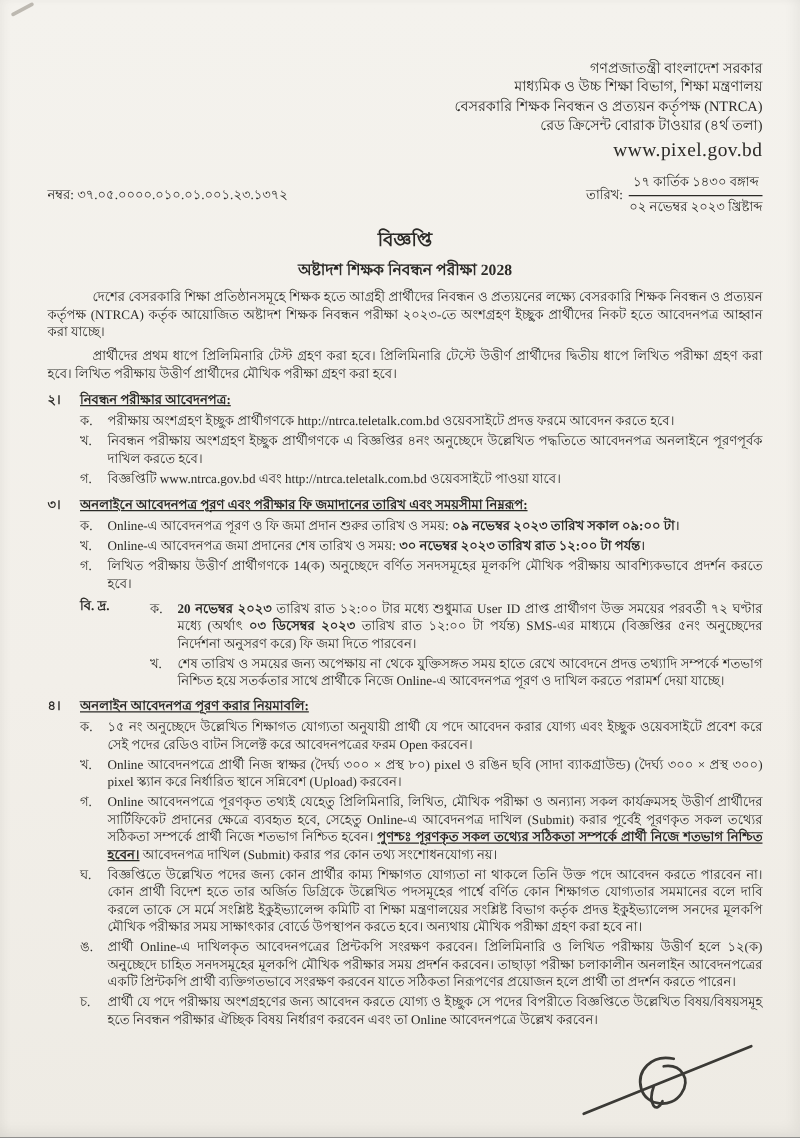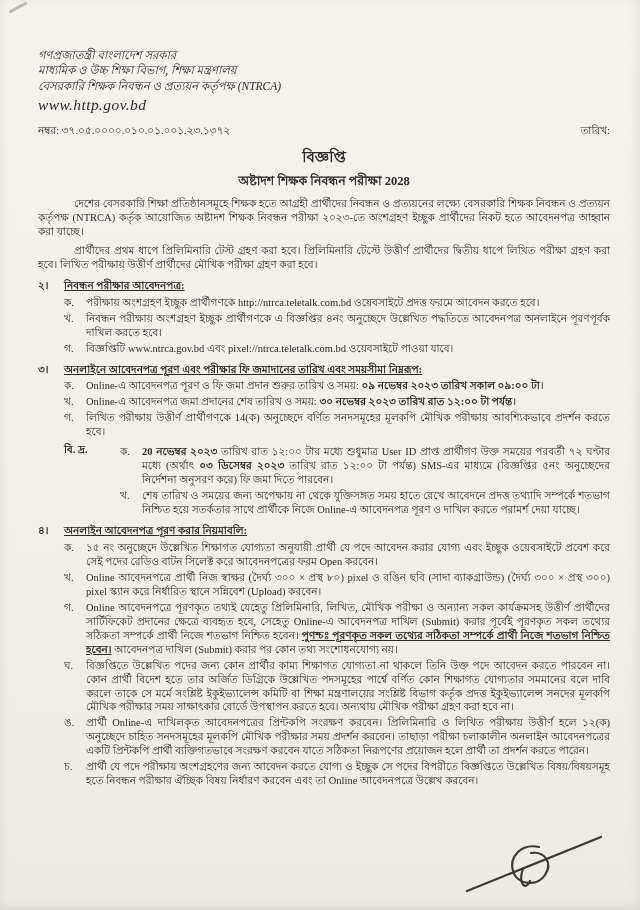--- a/index.html
+++ b/index.html
@@ -7,21 +7,21 @@
     width:640px;height:910px;box-sizing:border-box;position:relative;overflow:hidden;
     margin:0 auto;
     background:linear-gradient(180deg,#f4f2ed 0%,#f2efe9 60%,#eeebe4 100%);
     box-shadow:inset -4px -5px 10px rgba(0,0,0,0.05), inset 4px 0 8px rgba(0,0,0,0.03);
     color:#2b2a27;
     font-family:"Liberation Serif","DejaVu Serif",serif;
     padding:48px 30px 0 38px;
   }
   .corner-mark{position:absolute;left:8px;top:6px;width:20px;height:3px;background:#a09a90;
     transform:rotate(-28deg);opacity:.65;border-radius:2px;}
-  .head{text-align:left;font-size:11.5px;line-height:1.34;font-style:italic;}
+  .head{text-align:right;font-size:11.5px;line-height:1.34;}
   .head .web{font-size:15.5px;letter-spacing:.4px;margin-top:1px;}
   .meta{display:flex;justify-content:space-between;align-items:center;margin-top:7px;font-size:10.5px;}
   .daterow{display:flex;align-items:center;gap:5px;}
   .dstack{display:inline-block;text-align:center;}
   .dtop{display:block;border-bottom:1px solid #2b2a27;padding:0 3px 1px;}
   .dbot{display:block;padding-top:1px;}
   .title{text-align:center;font-weight:bold;font-size:15px;margin-top:5px;}
   .subtitle{text-align:center;font-weight:bold;font-size:12.5px;margin-top:2px;}
   .para{font-size:10.5px;line-height:1.33;text-align:justify;text-indent:36px;margin:5px 0 0;}
   .section{display:flex;margin-top:7px;font-size:10.5px;line-height:1.33;}
@@ -41,30 +41,35 @@
 </head>
 <body>
 
 <div class="page">
   <div class="corner-mark"></div>
 
   <header class="head">
     <div>গণপ্রজাতন্ত্রী বাংলাদেশ সরকার</div>
     <div>মাধ্যমিক ও উচ্চ শিক্ষা বিভাগ, শিক্ষা মন্ত্রণালয়</div>
     <div>বেসরকারি শিক্ষক নিবন্ধন ও প্রত্যয়ন কর্তৃপক্ষ (NTRCA)</div>
-    <div class="web">www.http.gov.bd</div>
+    <div>রেড ক্রিসেন্ট বোরাক টাওয়ার (৪র্থ তলা)</div>
+    <div class="web">www.pixel.gov.bd</div>
   </header>
 
   <div class="meta">
     <div>
       <span>নম্বর:</span>
       <span>৩৭.০৫.০০০০.০১০.০১.০০১.২৩.১৩৭২</span>
     </div>
     <div class="daterow">
       <span>তারিখ:</span>
+      <span class="dstack">
+        <span class="dtop">১৭ কার্তিক ১৪৩০ বঙ্গাব্দ</span>
+        <span class="dbot">০২ নভেম্বর ২০২৩ খ্রিষ্টাব্দ</span>
+      </span>
     </div>
   </div>
 
   <div class="title">বিজ্ঞপ্তি</div>
   <div class="subtitle">অষ্টাদশ শিক্ষক নিবন্ধন পরীক্ষা 2028</div>
 
   <p class="para">দেশের বেসরকারি শিক্ষা প্রতিষ্ঠানসমূহে শিক্ষক হতে আগ্রহী প্রার্থীদের নিবন্ধন ও প্রত্যয়নের লক্ষ্যে বেসরকারি শিক্ষক নিবন্ধন ও প্রত্যয়ন কর্তৃপক্ষ (NTRCA) কর্তৃক আয়োজিত অষ্টাদশ শিক্ষক নিবন্ধন পরীক্ষা ২০২৩-তে অংশগ্রহণ ইচ্ছুক প্রার্থীদের নিকট হতে আবেদনপত্র আহ্বান করা যাচ্ছে।</p>
   <p class="para">প্রার্থীদের প্রথম ধাপে প্রিলিমিনারি টেস্ট গ্রহণ করা হবে। প্রিলিমিনারি টেস্টে উত্তীর্ণ প্রার্থীদের দ্বিতীয় ধাপে লিখিত পরীক্ষা গ্রহণ করা হবে। লিখিত পরীক্ষায় উত্তীর্ণ প্রার্থীদের মৌখিক পরীক্ষা গ্রহণ করা হবে।</p>
 
   <div class="section">
@@ -74,21 +79,21 @@
       <div class="item">
         <div class="ilabel">ক.</div>
         <div class="itext">পরীক্ষায় অংশগ্রহণ ইচ্ছুক প্রার্থীগণকে http://ntrca.teletalk.com.bd ওয়েবসাইটে প্রদত্ত ফরমে আবেদন করতে হবে।</div>
       </div>
       <div class="item">
         <div class="ilabel">খ.</div>
         <div class="itext">নিবন্ধন পরীক্ষায় অংশগ্রহণ ইচ্ছুক প্রার্থীগণকে এ বিজ্ঞপ্তির ৪নং অনুচ্ছেদে উল্লেখিত পদ্ধতিতে আবেদনপত্র অনলাইনে পূরণপূর্বক দাখিল করতে হবে।</div>
       </div>
       <div class="item">
         <div class="ilabel">গ.</div>
-        <div class="itext">বিজ্ঞপ্তিটি www.ntrca.gov.bd এবং pixel://ntrca.teletalk.com.bd ওয়েবসাইটে পাওয়া যাবে।</div>
+        <div class="itext">বিজ্ঞপ্তিটি www.ntrca.gov.bd এবং http://ntrca.teletalk.com.bd ওয়েবসাইটে পাওয়া যাবে।</div>
       </div>
     </div>
   </div>
 
   <div class="section">
     <div class="secno">৩।</div>
     <div class="secbody">
       <div class="sechead">অনলাইনে আবেদনপত্র পূরণ এবং পরীক্ষার ফি জমাদানের তারিখ এবং সময়সীমা নিম্নরূপ:</div>
       <div class="item">
         <div class="ilabel">ক.</div>

